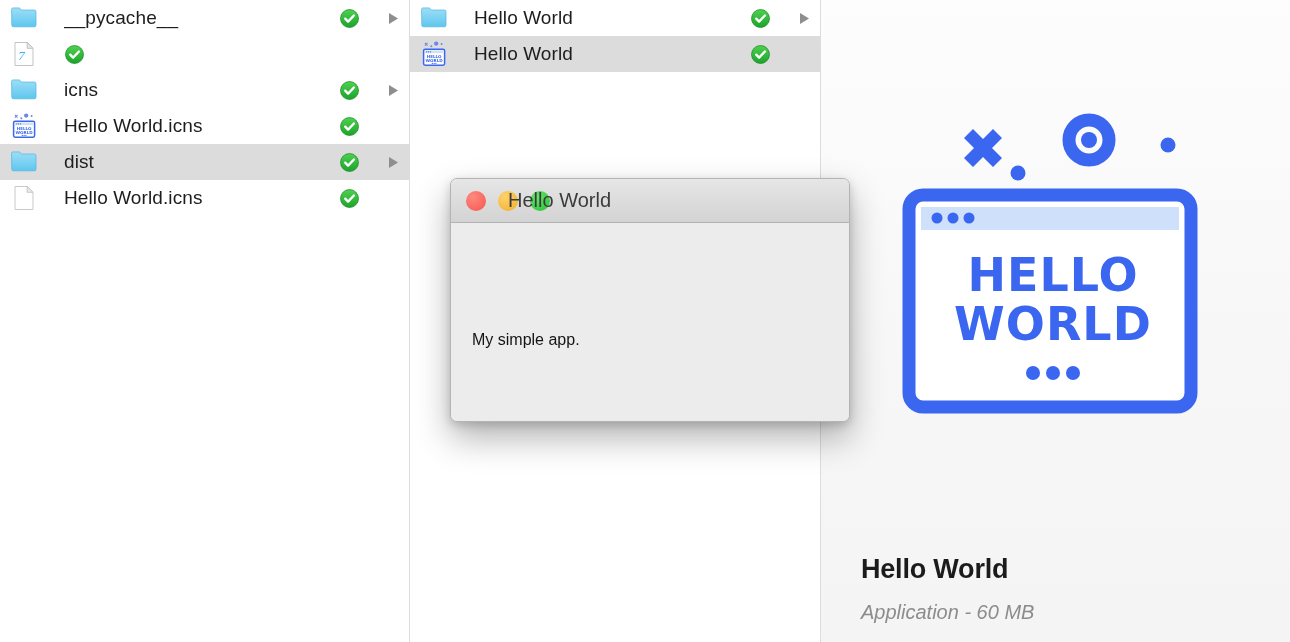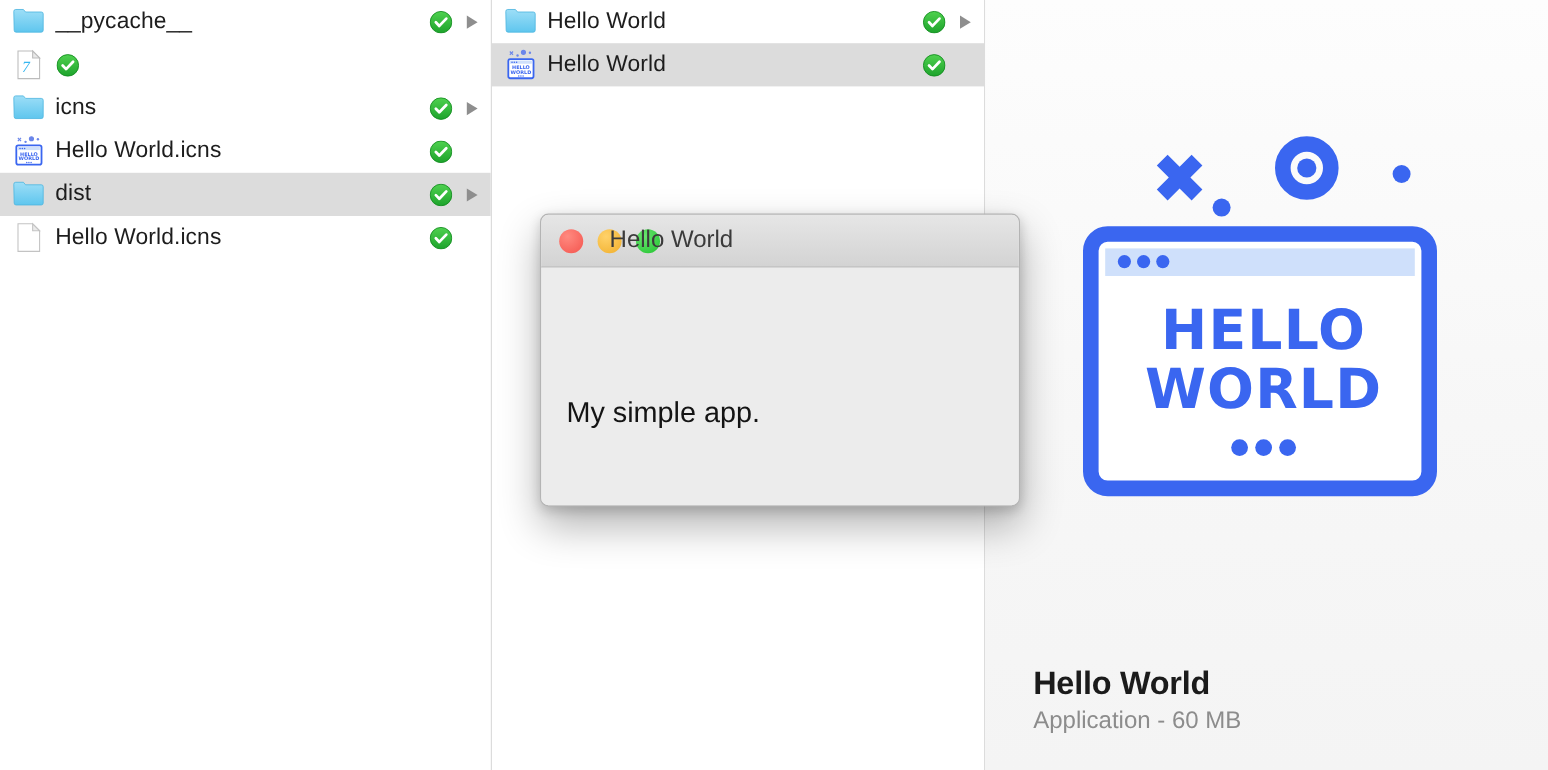--- a/index.html
+++ b/index.html
@@ -26,21 +26,21 @@
   }
   .col-files { width: 410px; }
   .col-files2 { width: 411px; }
 
   .row {
     position: relative;
     height: 36px;
     display: flex;
     align-items: center;
     padding: 0 8px 0 10px;
-    gap: 8px;
+    gap: 26px;
     background: transparent;
   }
   .row.selected { background: #dcdcdc; }
 
   .row-label {
     flex: 1 1 auto;
     font-size: 19px;
     color: #1d1d1d;
     letter-spacing: 0.1px;
     white-space: nowrap;
@@ -88,25 +88,26 @@
     width: 400px;
   }
   .preview-title {
     font-size: 27px;
     font-weight: bold;
     color: #1b1b1b;
     letter-spacing: -0.2px;
     line-height: 34px;
   }
   .preview-sub {
-    margin-top: 2px;
+    margin-top: 13px;
     font-size: 20px;
     color: #8c8c8c;
     letter-spacing: 0px;
     line-height: 26px;
+    font-style: italic;
   }
 
   
   .app-window {
     position: absolute;
     left: 450px;
     top: 178px;
     width: 400px;
     height: 244px;
     border-radius: 7px;
@@ -149,21 +150,21 @@
   }
   .app-body {
     height: 199px;
     background: #ececec;
     position: relative;
   }
   .app-body-text {
     position: absolute;
     left: 21px;
     top: 108px;
-    font-size: 24px;
+    font-size: 16px;
     color: #141414;
   }
 
   
   .col-files::-webkit-scrollbar { display: none; }
 </style>
 </head>
 <body>
 
 <div class="finder">

